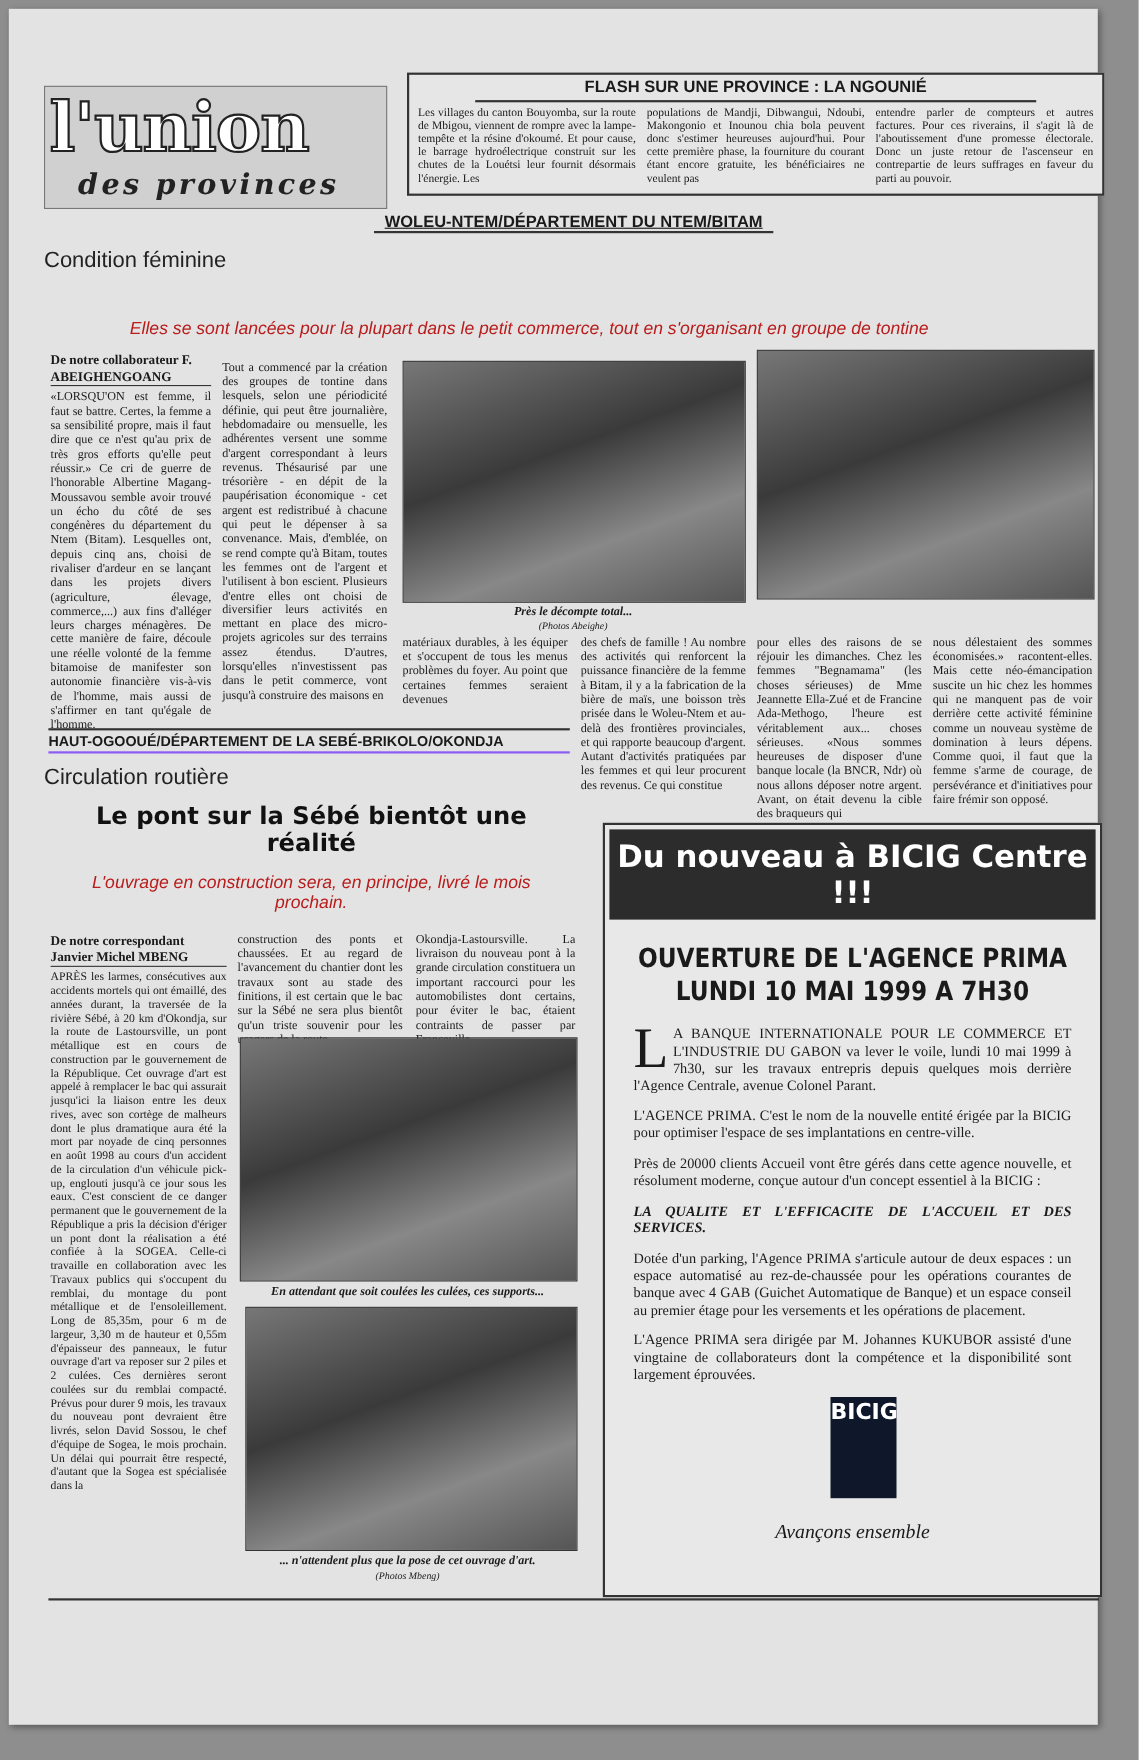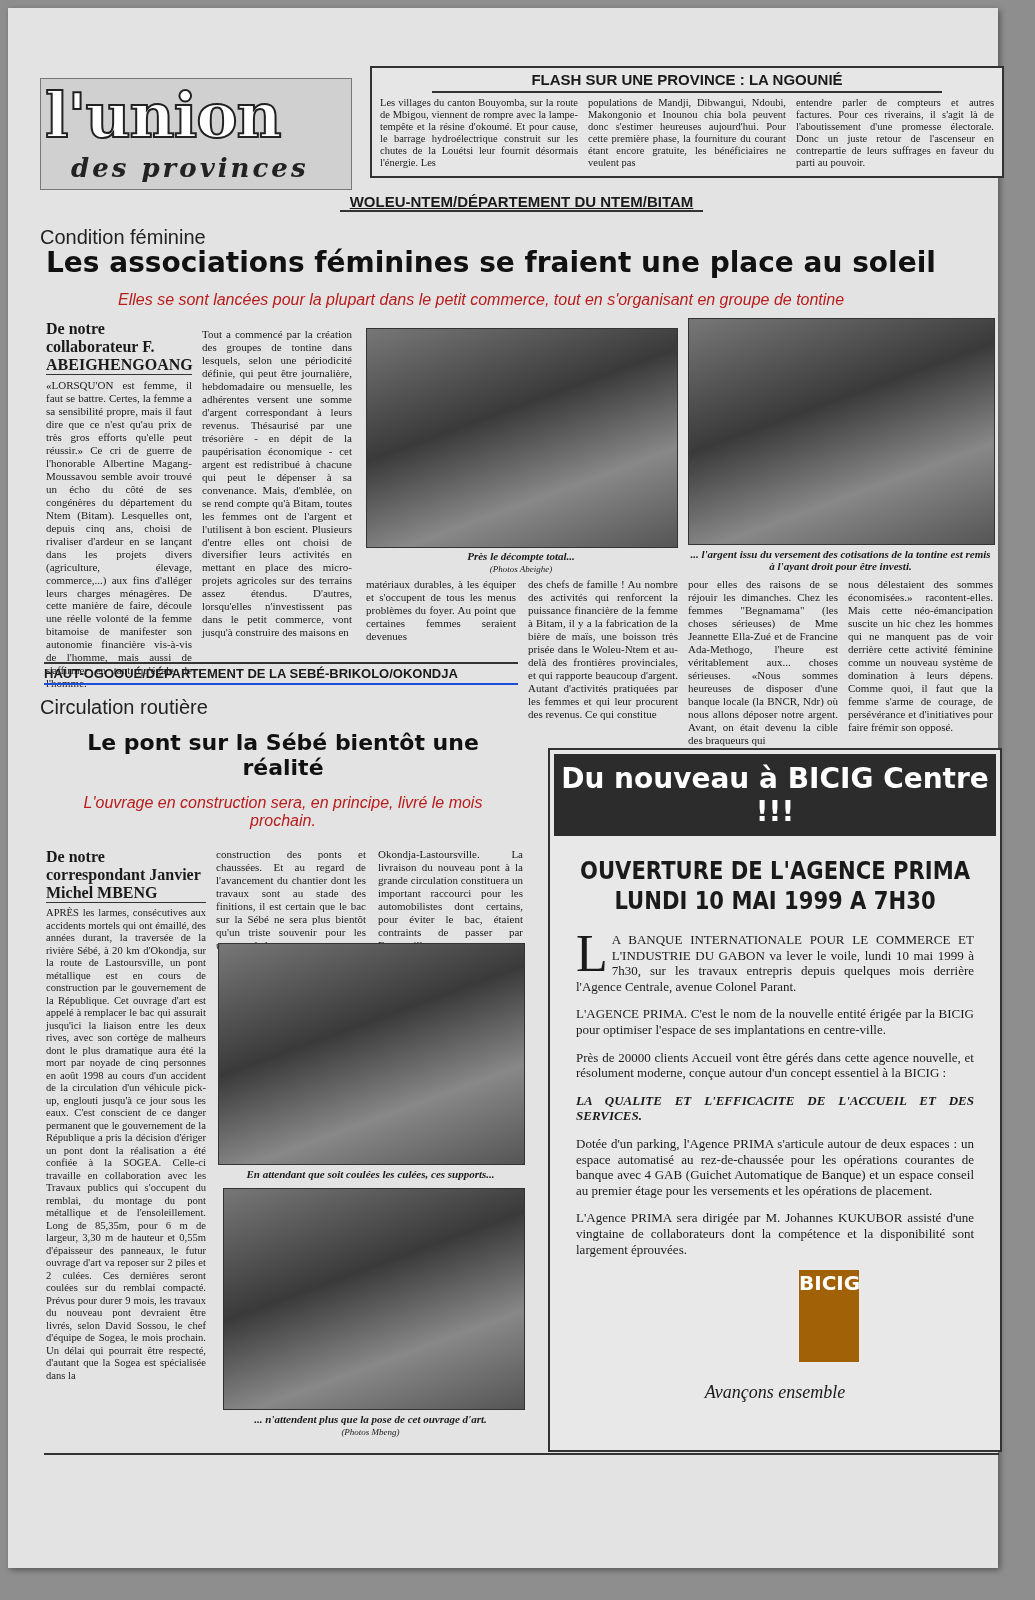--- a/index.html
+++ b/index.html
@@ -6,38 +6,38 @@
   body{width:1035px;height:1600px;background:#8e8e8e;position:relative;overflow:hidden;font-family:"Liberation Serif",serif;color:#1a1a1a;}
   .page{position:absolute;left:8px;top:8px;width:990px;height:1560px;background:#e3e3e3;box-shadow:2px 2px 6px rgba(0,0,0,.4);}
   .abs{position:absolute;}
   .masthead{left:32px;top:70px;width:310px;height:110px;background:#d0d0d0;border:1px solid #777;}
   .mast-union{position:absolute;left:4px;top:0;font-family:"DejaVu Serif",serif;font-weight:bold;font-size:62px;color:#fff;-webkit-text-stroke:2px #222;letter-spacing:-1px;}
   .mast-prov{position:absolute;left:30px;top:74px;font-family:"DejaVu Serif",serif;font-style:italic;font-weight:bold;font-size:26px;color:#222;letter-spacing:3px;}
   .flash{left:362px;top:58px;width:630px;height:108px;border:2px solid #333;background:#e6e6e6;}
   .flash-title{text-align:center;font-family:"Liberation Sans",sans-serif;font-weight:bold;font-size:15px;padding:3px 0;border-bottom:2px solid #333;margin:0 60px;}
   .flash-cols{display:flex;gap:10px;padding:4px 8px;font-size:10.5px;line-height:1.15;text-align:justify;}
   .flash-cols div{flex:1;}
-  .section-band{font-family:"Liberation Sans",sans-serif;font-weight:bold;font-size:15px;border-top:2px solid #333;border-bottom:2px solid #1d4ed8;}
+  .section-band{font-family:"Liberation Sans",sans-serif;font-weight:bold;font-size:15px;border-top:2px solid #333;border-bottom:2px solid #8b5cf6;}
   .band1{left:36px;top:185px;width:955px;text-align:center;border:none;}
   .band1 span{border-bottom:2px solid #333;padding:0 10px;text-decoration:underline;}
   .kicker{font-family:"Liberation Sans",sans-serif;font-size:20px;color:#222;}
   .headline{font-family:"DejaVu Sans",sans-serif;font-weight:bold;color:#111;}
   .standfirst{font-family:"Liberation Sans",sans-serif;font-style:italic;font-size:16px;color:#b91c1c;}
-  .byline{font-weight:bold;font-size:16px;border-bottom:1px solid #333;}
+  .byline{font-weight:bold;font-size:12px;border-bottom:1px solid #333;}
   .col{font-size:11px;line-height:1.18;text-align:justify;}
   .photo{background:linear-gradient(160deg,#777,#3a3a3a 40%,#888 70%,#555);border:1px solid #333;}
   .caption{font-size:11px;font-style:italic;font-weight:bold;text-align:center;}
   .credit{font-size:9px;font-style:italic;text-align:center;}
   .ad{left:540px;top:740px;width:450px;height:700px;border:2px solid #333;background:#e8e8e8;}
   .ad-banner{margin:4px;background:#2c2c2c;color:#fff;font-family:"DejaVu Sans",sans-serif;font-weight:bold;font-size:28px;text-align:center;padding:8px 0;}
   .ad-title{text-align:center;font-family:"DejaVu Sans",sans-serif;font-weight:bold;font-size:24px;line-height:1.25;margin-top:20px;transform:scaleX(.88);}
   .ad-body{padding:16px 26px;font-size:13px;line-height:1.2;text-align:justify;}
   .ad-body p{margin:0 0 12px 0;}
   .dropcap{float:left;font-size:52px;line-height:44px;margin-right:4px;}
-  .bicig-logo{position:absolute;left:205px;top:520px;width:60px;height:90px;background:#a16207;color:#fff;font-family:"DejaVu Sans",sans-serif;font-weight:bold;font-size:20px;text-align:center;line-height:22px;padding-top:2px;margin-left:44px;}
+  .bicig-logo{position:absolute;left:205px;top:520px;width:60px;height:90px;background:#0f172a;color:#fff;font-family:"DejaVu Sans",sans-serif;font-weight:bold;font-size:20px;text-align:center;line-height:22px;padding-top:2px;}
   .slogan{position:absolute;left:0;width:100%;top:632px;text-align:center;font-style:italic;font-size:18px;}
   .rule{background:#333;height:2px;}
 </style>
 </head>
 <body>
 
 <div class="page">
 
   <div class="abs masthead">
     <div class="mast-union">l'union</div>
@@ -48,35 +48,33 @@
     <div class="flash-title">FLASH SUR UNE PROVINCE : LA NGOUNIÉ</div>
     <div class="flash-cols">
       <div>Les villages du canton Bouyomba, sur la route de Mbigou, viennent de rompre avec la lampe-tempête et la résine d'okoumé. Et pour cause, le barrage hydroélectrique construit sur les chutes de la Louétsi leur fournit désormais l'énergie. Les</div>
       <div>populations de Mandji, Dibwangui, Ndoubi, Makongonio et Inounou chia bola peuvent donc s'estimer heureuses aujourd'hui. Pour cette première phase, la fourniture du courant étant encore gratuite, les bénéficiaires ne veulent pas</div>
       <div>entendre parler de compteurs et autres factures. Pour ces riverains, il s'agit là de l'aboutissement d'une promesse électorale. Donc un juste retour de l'ascenseur en contrepartie de leurs suffrages en faveur du parti au pouvoir.</div>
     </div>
   </div>
 
   <div class="abs band1 section-band"><span>WOLEU-NTEM/DÉPARTEMENT DU NTEM/BITAM</span></div>
   <div class="abs kicker" style="left:32px;top:218px;">Condition féminine</div>
-  <div class="abs headline" style="left:38px;top:238px;font-size:28px;">Les associations féminines se fraient une place au soleil</div>
   <div class="abs standfirst" style="left:110px;top:283px;">Elles se sont lancées pour la plupart dans le petit commerce, tout en s'organisant en groupe de tontine</div>
 
   <div class="abs" style="left:38px;top:312px;width:146px;">
     <div class="byline">De notre collaborateur F. ABEIGHENGOANG</div>
     <div class="col" style="margin-top:4px;font-style:normal;">«LORSQU'ON est femme, il faut se battre. Certes, la femme a sa sensibilité propre, mais il faut dire que ce n'est qu'au prix de très gros efforts qu'elle peut réussir.» Ce cri de guerre de l'honorable Albertine Magang-Moussavou semble avoir trouvé un écho du côté de ses congénères du département du Ntem (Bitam). Lesquelles ont, depuis cinq ans, choisi de rivaliser d'ardeur en se lançant dans les projets divers (agriculture, élevage, commerce,...) aux fins d'alléger leurs charges ménagères. De cette manière de faire, découle une réelle volonté de la femme bitamoise de manifester son autonomie financière vis-à-vis de l'homme, mais aussi de s'affirmer en tant qu'égale de l'homme.</div>
   </div>
   <div class="abs col" style="left:194px;top:320px;width:150px;">Tout a commencé par la création des groupes de tontine dans lesquels, selon une périodicité définie, qui peut être journalière, hebdomadaire ou mensuelle, les adhérentes versent une somme d'argent correspondant à leurs revenus. Thésaurisé par une trésorière - en dépit de la paupérisation économique - cet argent est redistribué à chacune qui peut le dépenser à sa convenance. Mais, d'emblée, on se rend compte qu'à Bitam, toutes les femmes ont de l'argent et l'utilisent à bon escient. Plusieurs d'entre elles ont choisi de diversifier leurs activités en mettant en place des micro-projets agricoles sur des terrains assez étendus. D'autres, lorsqu'elles n'investissent pas dans le petit commerce, vont jusqu'à construire des maisons en</div>
 
   <div class="abs photo" style="left:358px;top:320px;width:310px;height:218px;"></div>
   <div class="abs caption" style="left:358px;top:542px;width:310px;">Près le décompte total...</div>
   <div class="abs credit" style="left:358px;top:556px;width:310px;">(Photos Abeighe)</div>
 
   <div class="abs photo" style="left:680px;top:310px;width:305px;height:225px;"></div>
-  <div class="abs caption" style="left:680px;top:540px;width:305px;">... l'argent issu du versement des cotisations de la tontine est remis à l'ayant droit pour être investi.</div>
 
   <div class="abs col" style="left:358px;top:570px;width:150px;">matériaux durables, à les équiper et s'occupent de tous les menus problèmes du foyer. Au point que certaines femmes seraient devenues</div>
   <div class="abs col" style="left:520px;top:570px;width:150px;">des chefs de famille ! Au nombre des activités qui renforcent la puissance financière de la femme à Bitam, il y a la fabrication de la bière de maïs, une boisson très prisée dans le Woleu-Ntem et au-delà des frontières provinciales, et qui rapporte beaucoup d'argent. Autant d'activités pratiquées par les femmes et qui leur procurent des revenus. Ce qui constitue</div>
   <div class="abs col" style="left:680px;top:570px;width:150px;">pour elles des raisons de se réjouir les dimanches. Chez les femmes "Begnamama" (les choses sérieuses) de Mme Jeannette Ella-Zué et de Francine Ada-Methogo, l'heure est véritablement aux... choses sérieuses. «Nous sommes heureuses de disposer d'une banque locale (la BNCR, Ndr) où nous allons déposer notre argent. Avant, on était devenu la cible des braqueurs qui</div>
   <div class="abs col" style="left:840px;top:570px;width:145px;">nous délestaient des sommes économisées.» racontent-elles. Mais cette néo-émancipation suscite un hic chez les hommes qui ne manquent pas de voir derrière cette activité féminine comme un nouveau système de domination à leurs dépens. Comme quoi, il faut que la femme s'arme de courage, de persévérance et d'initiatives pour faire frémir son opposé.</div>
 
   <div class="abs section-band" style="left:36px;top:654px;width:474px;font-size:13px;padding:2px 0;">HAUT-OGOOUÉ/DÉPARTEMENT DE LA SEBÉ-BRIKOLO/OKONDJA</div>
   <div class="abs kicker" style="left:32px;top:688px;">Circulation routière</div>
   <div class="abs headline" style="left:60px;top:722px;width:430px;font-size:22px;text-align:center;">Le pont sur la Sébé bientôt une réalité</div>
   <div class="abs standfirst" style="left:60px;top:786px;width:430px;text-align:center;">L'ouvrage en construction sera, en principe, livré le mois prochain.</div>

